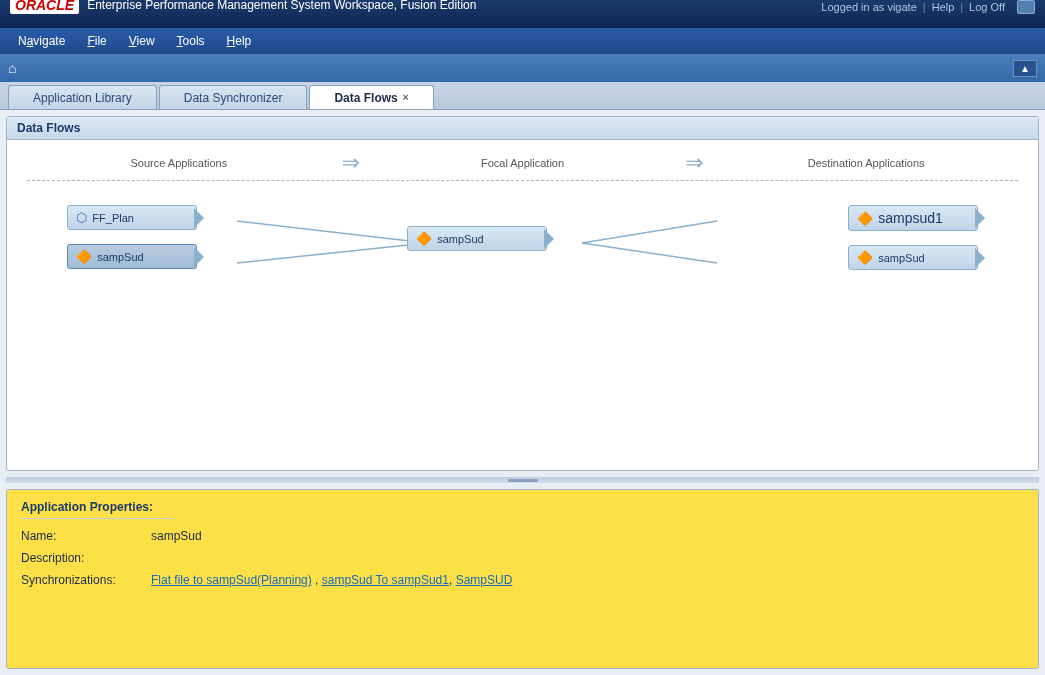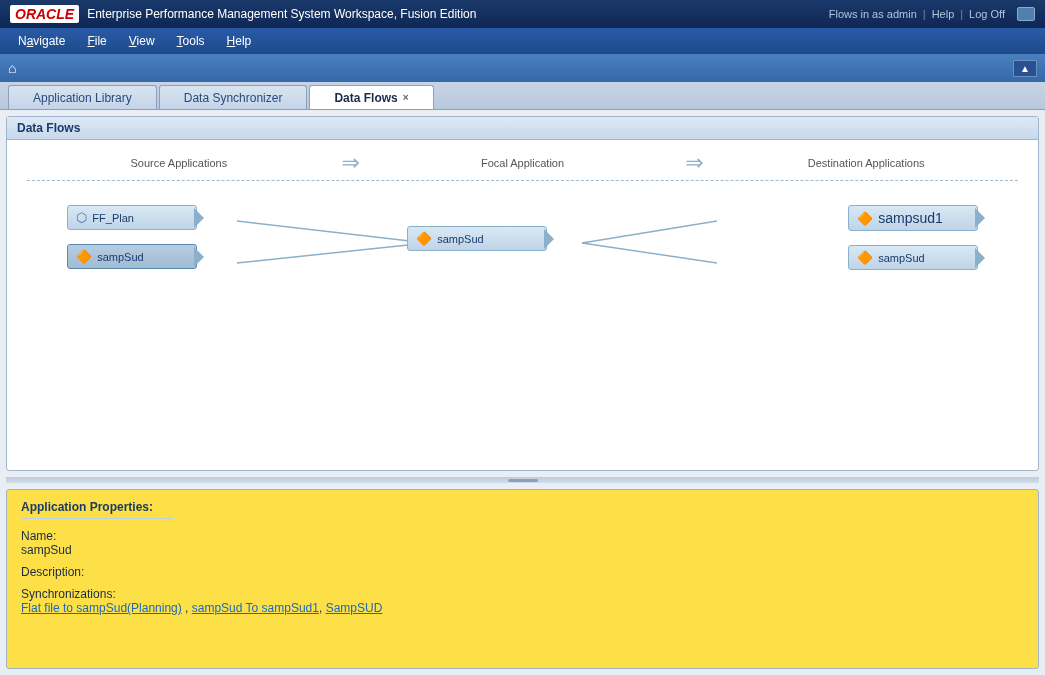--- a/index.html
+++ b/index.html
@@ -10,21 +10,21 @@
       width: 1045px;
       height: 675px;
       overflow: hidden;
     }
 
     
     #top-bar {
       background: linear-gradient(to bottom, #1a3a6b, #0f2654);
       height: 28px;
       display: flex;
-      align-items: center;
+      align-items: flex-end;
       justify-content: space-between;
       padding: 14px 10px;
     }
     #top-bar-left {
       display: flex;
       align-items: center;
       gap: 8px;
     }
     #oracle-logo {
       color: #cc0000;
@@ -224,21 +224,20 @@
       margin-bottom: 10px;
       border-bottom: 1px solid #c0d0e4;
       padding-bottom: 4px;
       display: inline-block;
       padding-right: 20px;
     }
     .prop-row {
       display: flex;
       margin-bottom: 8px;
       align-items: flex-start;
-      flex-direction: column;
     }
     .prop-label {
       width: 130px;
       color: #1a2a4a;
       font-size: 12px;
       flex-shrink: 0;
     }
     .prop-value {
       color: #1a2a4a;
       font-size: 12px;
@@ -268,21 +267,21 @@
   </style>
 </head>
 <body>
 
 <div id="top-bar">
   <div id="top-bar-left">
     <span id="oracle-logo">ORACLE</span>
     <span id="app-title">Enterprise Performance Management System Workspace, Fusion Edition</span>
   </div>
   <div id="top-bar-right">
-    <span>Flows in as admin</span>
+    <span>Logged in as vigate</span>
     <span class="sep">|</span>
     <a href="#">Help</a>
     <span class="sep">|</span>
     <a href="#">Log Off</a>
     <span style="margin-left:6px; background:#5080b0; border:1px solid #8aaad0; width:18px; height:14px; display:inline-block; border-radius:2px;"></span>
   </div>
 </div>
 
 <div id="menu-bar">
   <span class="menu-item">N<span class="underline">a</span>vigate</span>

